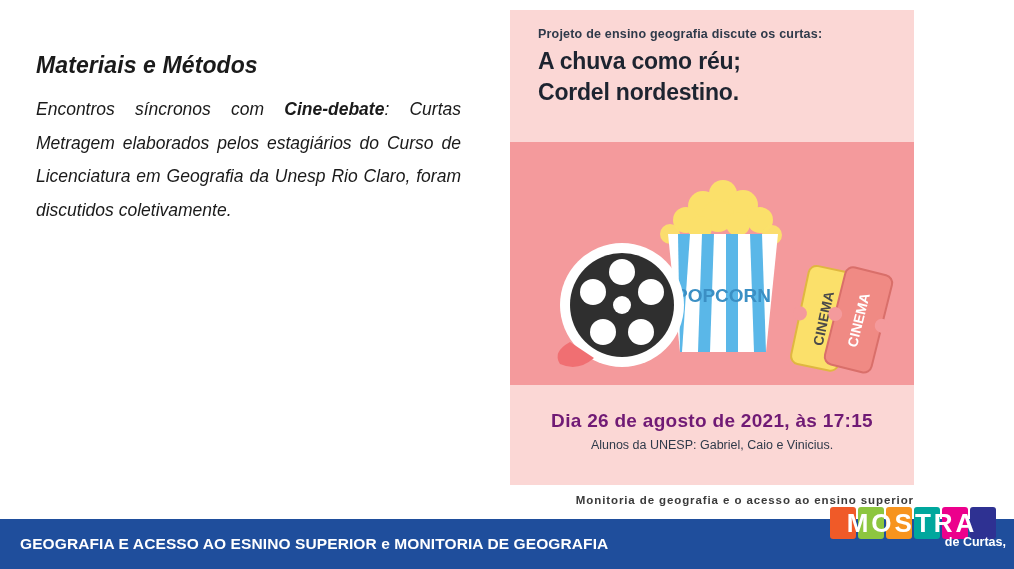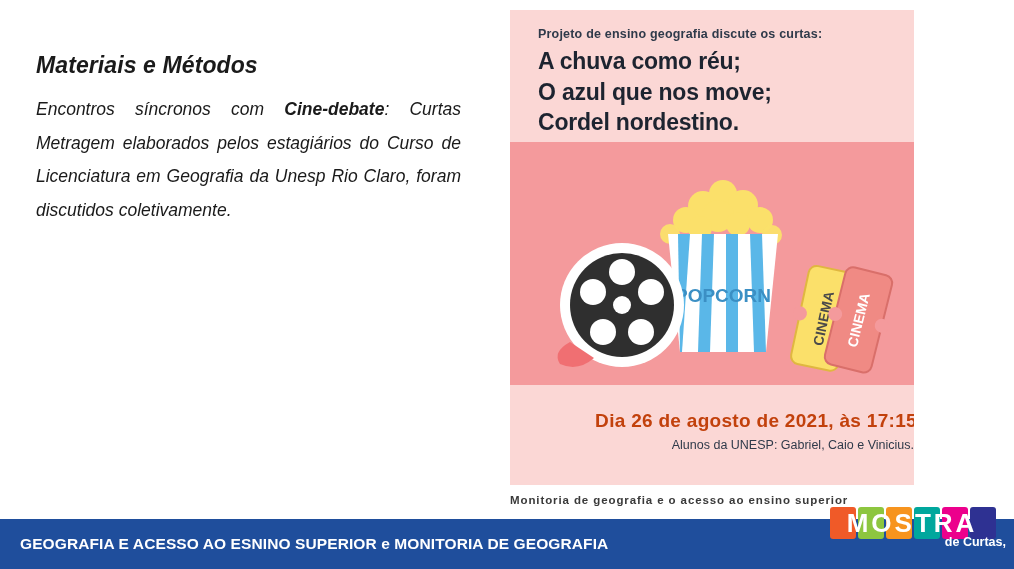--- a/index.html
+++ b/index.html
@@ -85,37 +85,36 @@
     height: 100px;
     background: #fbd7d5;
   }
   .poster-date {
     position: absolute;
     left: 0; top: 400px;
     width: 100%;
     text-align: center;
     font-size: 19px;
     font-weight: bold;
-    color: #c2410c;
+    color: #701a75;
     letter-spacing: 0.3px;
-    margin-left: 44px;
   }
   .poster-authors {
     position: absolute;
     left: 0; top: 428px;
     width: 100%;
-    text-align: right;
+    text-align: center;
     font-size: 12.5px;
     color: #2f3a4a;
   }
   .poster-caption {
     position: absolute;
     left: 0; top: 484px;
     width: 100%;
-    text-align: left;
+    text-align: right;
     font-size: 11.5px;
     font-weight: bold;
     color: #3a3a3a;
     letter-spacing: 0.9px;
   }
 
   
   .illus { position: absolute; left: 0; top: 132px; width: 100%; height: 243px; }
 
   
@@ -157,21 +156,20 @@
 <div class="left-col">
   <h2 class="section-title">Materiais e Métodos</h2>
   <p class="body-par"><span>Encontros síncronos com </span><b>Cine-debate</b><span>: Curtas Metragem elaborados pelos estagiários do Curso de Licenciatura em Geografia da Unesp Rio Claro, foram discutidos coletivamente.</span></p>
 </div>
 
 <div class="poster">
   <div class="poster-top"></div>
   <div class="poster-kicker">Projeto de ensino geografia discute os curtas:</div>
   <div class="poster-headline">
     <div>A chuva como réu;</div>
-    <div>O azul que nos move;</div>
     <div>Cordel nordestino.</div>
   </div>
 
   <div class="poster-mid"></div>
 
   <svg class="illus" viewBox="0 0 404 243">
 
     <g transform="rotate(12 330 185)">
       <rect x="288" y="130" width="48" height="100" rx="8" fill="#fbe06a" stroke="#e0b740" stroke-width="2"></rect>
       <circle cx="288" cy="180" r="7" fill="#f49a9c"></circle>

